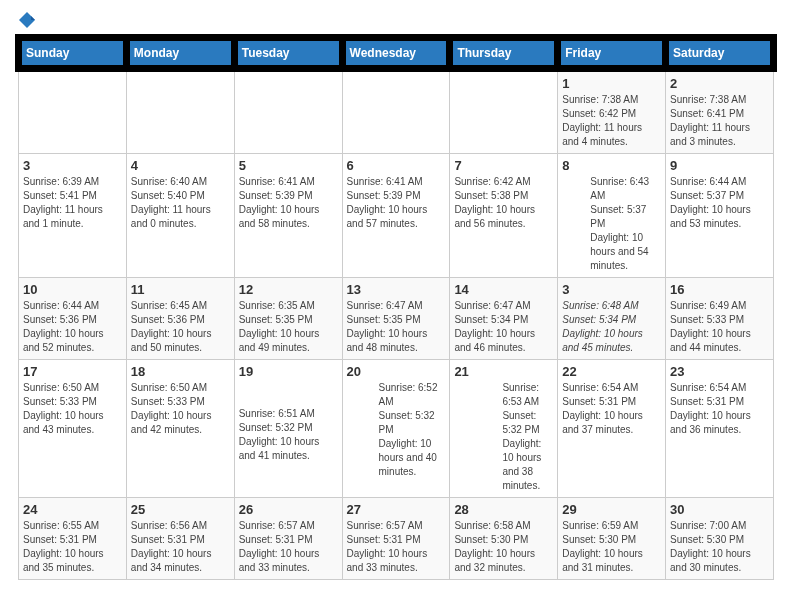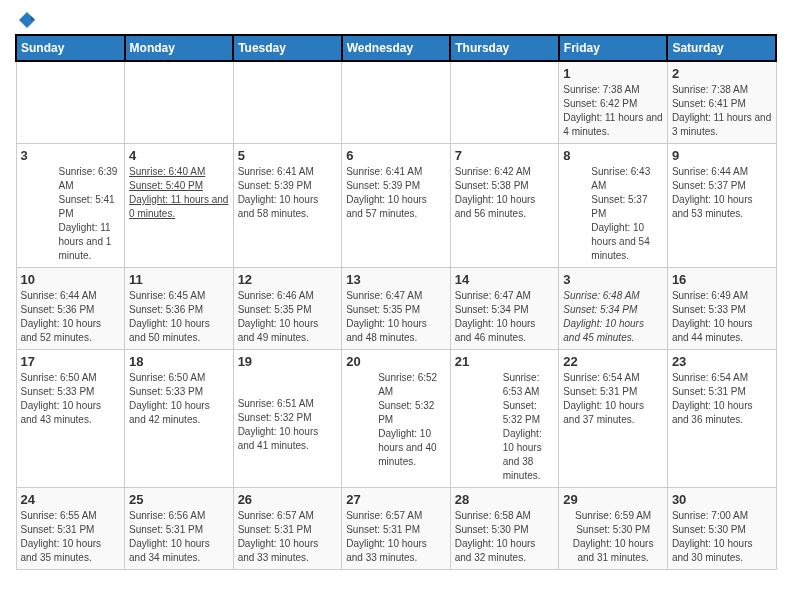--- a/index.html
+++ b/index.html
@@ -46,21 +46,21 @@
       border-collapse: collapse;
       table-layout: fixed;
     }
     thead tr th {
       background-color: #2a7abf;
       color: #fff;
       font-size: 12px;
       font-weight: bold;
       padding: 5px 4px;
       text-align: left;
-      border: 2px solid #000000;
+      border: 7px solid #000000;
     }
     tbody tr td {
       border: 1px solid #ccc;
       vertical-align: top;
       padding: 4px;
       font-size: 10px;
       color: #333;
       height: 80px;
       background: #fff;
     }
@@ -130,27 +130,27 @@
         <td>
           <span class="day-number">2</span>
           <div class="day-info" style="white-space: pre-line;">Sunrise: 7:38 AM
 Sunset: 6:41 PM
 Daylight: 11 hours and 3 minutes.</div>
         </td>
       </tr>
       <tr>
         <td>
           <span class="day-number">3</span>
-          <div class="day-info" style="white-space: pre-line; margin-left: 38px;">Sunrise: 6:39 AM
+          <div class="day-info" style="white-space: pre-line;">Sunrise: 6:39 AM
 Sunset: 5:41 PM
 Daylight: 11 hours and 1 minute.</div>
         </td>
         <td>
           <span class="day-number">4</span>
-          <div class="day-info" style="white-space: pre-line; text-decoration: underline;">Sunrise: 6:40 AM
+          <div class="day-info" style="white-space: pre-line;">Sunrise: 6:40 AM
 Sunset: 5:40 PM
 Daylight: 11 hours and 0 minutes.</div>
         </td>
         <td>
           <span class="day-number">5</span>
           <div class="day-info" style="white-space: pre-line;">Sunrise: 6:41 AM
 Sunset: 5:39 PM
 Daylight: 10 hours and 58 minutes.</div>
         </td>
         <td>
@@ -186,21 +186,21 @@
 Daylight: 10 hours and 52 minutes.</div>
         </td>
         <td>
           <span class="day-number">11</span>
           <div class="day-info" style="white-space: pre-line;">Sunrise: 6:45 AM
 Sunset: 5:36 PM
 Daylight: 10 hours and 50 minutes.</div>
         </td>
         <td>
           <span class="day-number">12</span>
-          <div class="day-info" style="white-space: pre-line;">Sunrise: 6:46 AM
+          <div class="day-info" style="white-space: pre-line;">Sunrise: 6:35 AM
 Sunset: 5:35 PM
 Daylight: 10 hours and 49 minutes.</div>
         </td>
         <td>
           <span class="day-number">13</span>
           <div class="day-info" style="white-space: pre-line;">Sunrise: 6:47 AM
 Sunset: 5:35 PM
 Daylight: 10 hours and 48 minutes.</div>
         </td>
         <td>
@@ -292,21 +292,21 @@
 Daylight: 10 hours and 33 minutes.</div>
         </td>
         <td>
           <span class="day-number">28</span>
           <div class="day-info" style="white-space: pre-line;">Sunrise: 6:58 AM
 Sunset: 5:30 PM
 Daylight: 10 hours and 32 minutes.</div>
         </td>
         <td>
           <span class="day-number">29</span>
-          <div class="day-info" style="white-space: pre-line; text-align: center;">Sunrise: 6:59 AM
+          <div class="day-info" style="white-space: pre-line;">Sunrise: 6:59 AM
 Sunset: 5:30 PM
 Daylight: 10 hours and 31 minutes.</div>
         </td>
         <td>
           <span class="day-number">30</span>
           <div class="day-info" style="white-space: pre-line;">Sunrise: 7:00 AM
 Sunset: 5:30 PM
 Daylight: 10 hours and 30 minutes.</div>
         </td>
       </tr>

